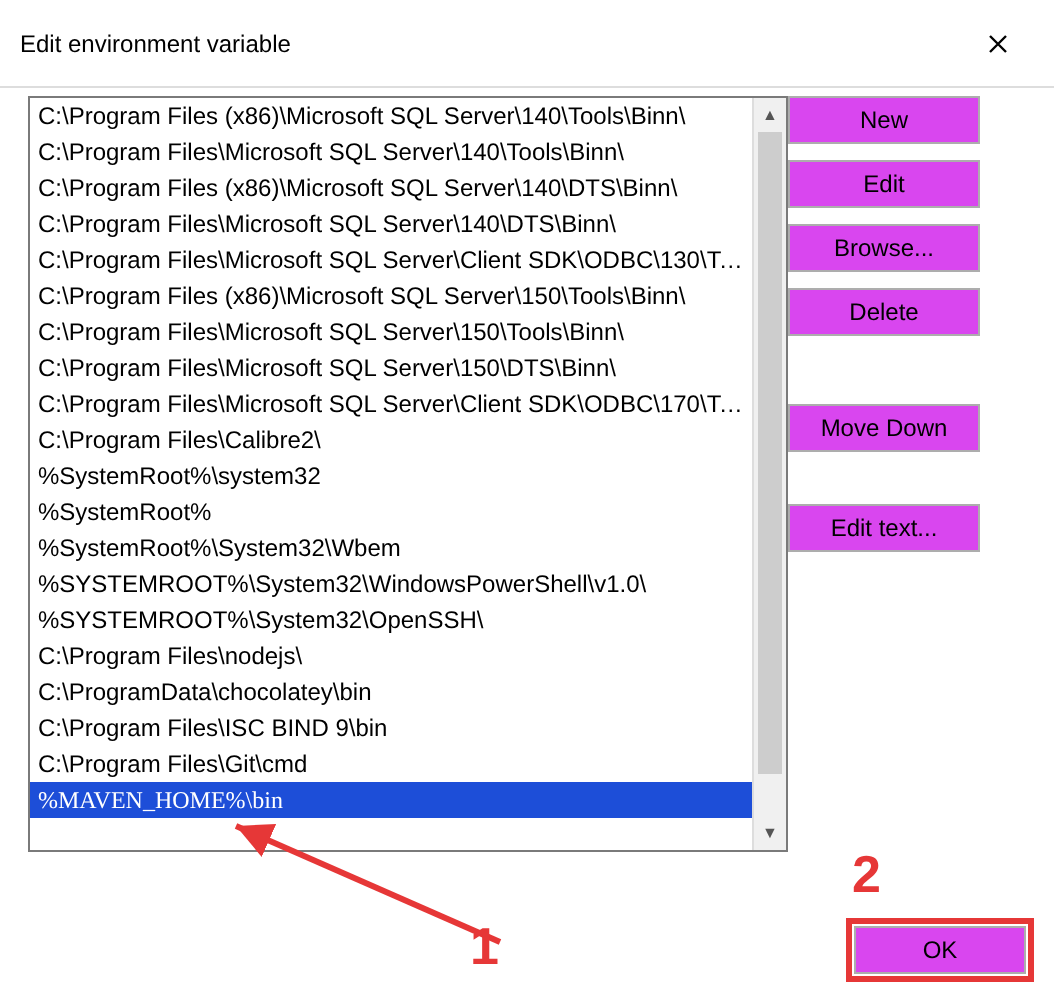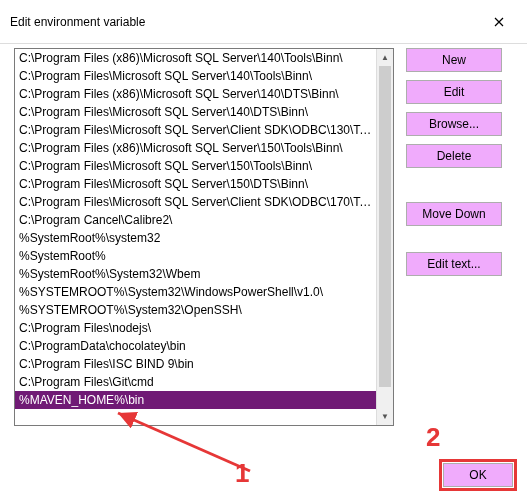--- a/index.html
+++ b/index.html
@@ -31,21 +31,20 @@
     color: #000;
     font-size: 13px;
   }
   .content {
     position: absolute;
     top: 30px; left: 0; right: 0; bottom: 0;
     padding: 18px 14px 12px 14px;
   }
   .main-row {
     display: flex;
-    gap: 12px;
   }
   .listbox {
     width: 380px;
     height: 378px;
     border: 1px solid #7a7a7a;
     background: #fff;
     overflow: hidden;
     position: relative;
   }
   .list-inner {
@@ -57,22 +56,23 @@
     height: 18px;
     line-height: 18px;
     padding: 0 4px;
     white-space: nowrap;
     overflow: hidden;
     text-overflow: ellipsis;
     color: #000;
     font-size: 12px;
   }
   .list-item.selected {
-    background: #701a75;
+    background: #1d4ed8;
     color: #fff;
+    font-family: Liberation Serif, serif;
   }
   .scrollbar {
     position: absolute;
     top: 0; right: 0; bottom: 0;
     width: 17px;
     background: #f0f0f0;
     border-left: 1px solid #ddd;
     display: flex;
     flex-direction: column;
   }
@@ -92,38 +92,38 @@
     background: #cdcdcd;
   }
   .btn-col {
     display: flex;
     flex-direction: column;
     width: 96px;
   }
   .btn {
     height: 24px;
     border: 1px solid #adadad;
-    background: #f0abfc;
+    background: #d946ef;
     font-size: 12px;
     color: #000;
     display: flex;
     align-items: center;
     justify-content: center;
     cursor: default;
     user-select: none;
   }
   .gap-s { height: 8px; }
   .gap-m { height: 26px; }
   .footer {
     position: absolute;
     bottom: 14px; right: 14px;
     display: flex;
     gap: 10px;
   }
-  .footer .btn { width: 70px; }
+  .footer .btn { width: 86px; }
   .ok-highlight {
     outline: 3px solid #e63737;
     outline-offset: 1px;
     position: relative;
   }
   
   .annot-1 {
     position: absolute;
     left: 235px;
     top: 458px;
@@ -166,21 +166,21 @@
       <div class="list-inner" id="list-inner">
           <div class="list-item">C:\Program Files (x86)\Microsoft SQL Server\140\Tools\Binn\</div>
           <div class="list-item">C:\Program Files\Microsoft SQL Server\140\Tools\Binn\</div>
           <div class="list-item">C:\Program Files (x86)\Microsoft SQL Server\140\DTS\Binn\</div>
           <div class="list-item">C:\Program Files\Microsoft SQL Server\140\DTS\Binn\</div>
           <div class="list-item">C:\Program Files\Microsoft SQL Server\Client SDK\ODBC\130\Tool...</div>
           <div class="list-item">C:\Program Files (x86)\Microsoft SQL Server\150\Tools\Binn\</div>
           <div class="list-item">C:\Program Files\Microsoft SQL Server\150\Tools\Binn\</div>
           <div class="list-item">C:\Program Files\Microsoft SQL Server\150\DTS\Binn\</div>
           <div class="list-item">C:\Program Files\Microsoft SQL Server\Client SDK\ODBC\170\Tool...</div>
-          <div class="list-item">C:\Program Cancel\Calibre2\</div>
+          <div class="list-item">C:\Program Files\Calibre2\</div>
           <div class="list-item">%SystemRoot%\system32</div>
           <div class="list-item">%SystemRoot%</div>
           <div class="list-item">%SystemRoot%\System32\Wbem</div>
           <div class="list-item">%SYSTEMROOT%\System32\WindowsPowerShell\v1.0\</div>
           <div class="list-item">%SYSTEMROOT%\System32\OpenSSH\</div>
           <div class="list-item">C:\Program Files\nodejs\</div>
           <div class="list-item">C:\ProgramData\chocolatey\bin</div>
           <div class="list-item">C:\Program Files\ISC BIND 9\bin</div>
           <div class="list-item">C:\Program Files\Git\cmd</div>
           <div class="list-item selected">%MAVEN_HOME%\bin</div>

